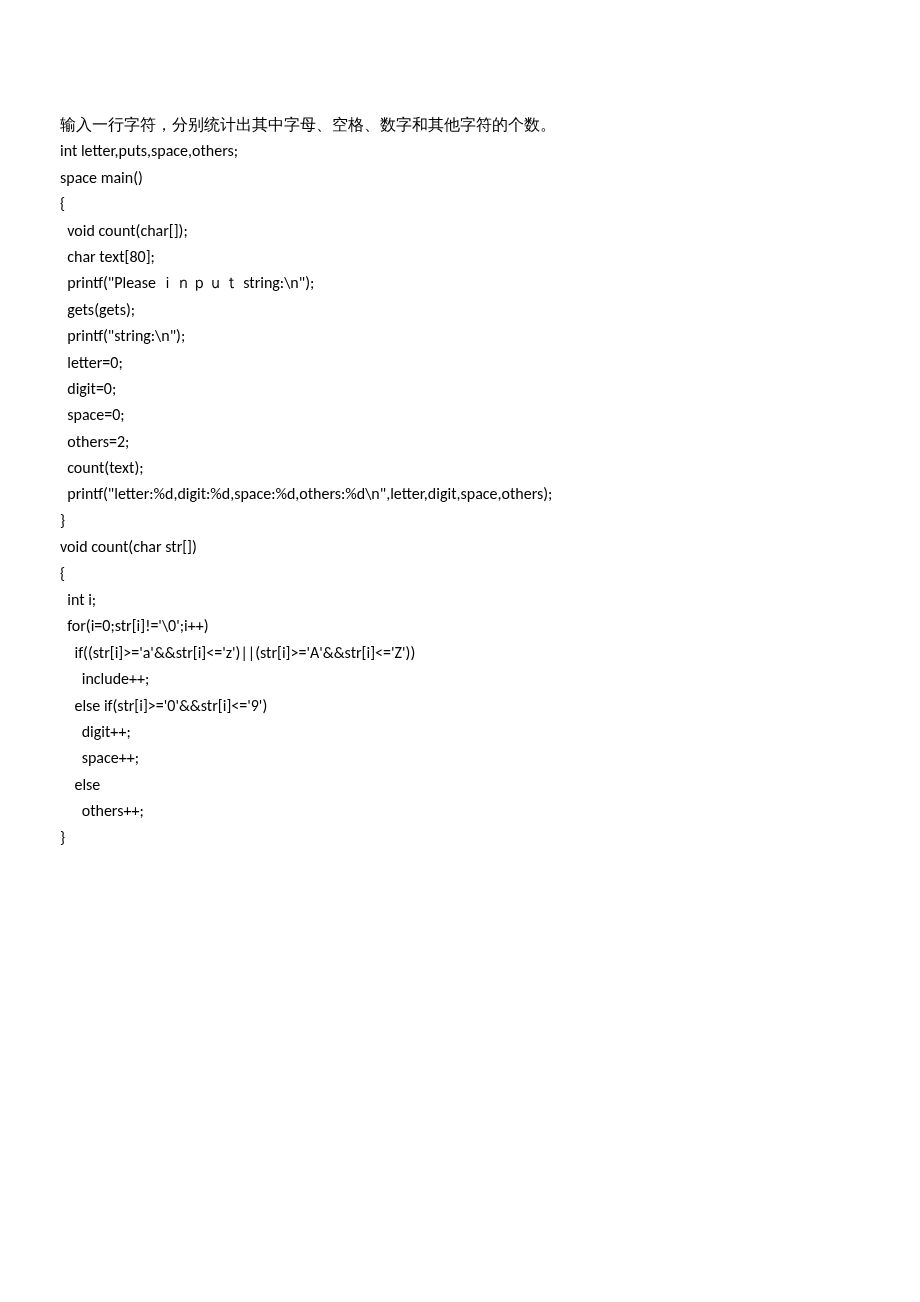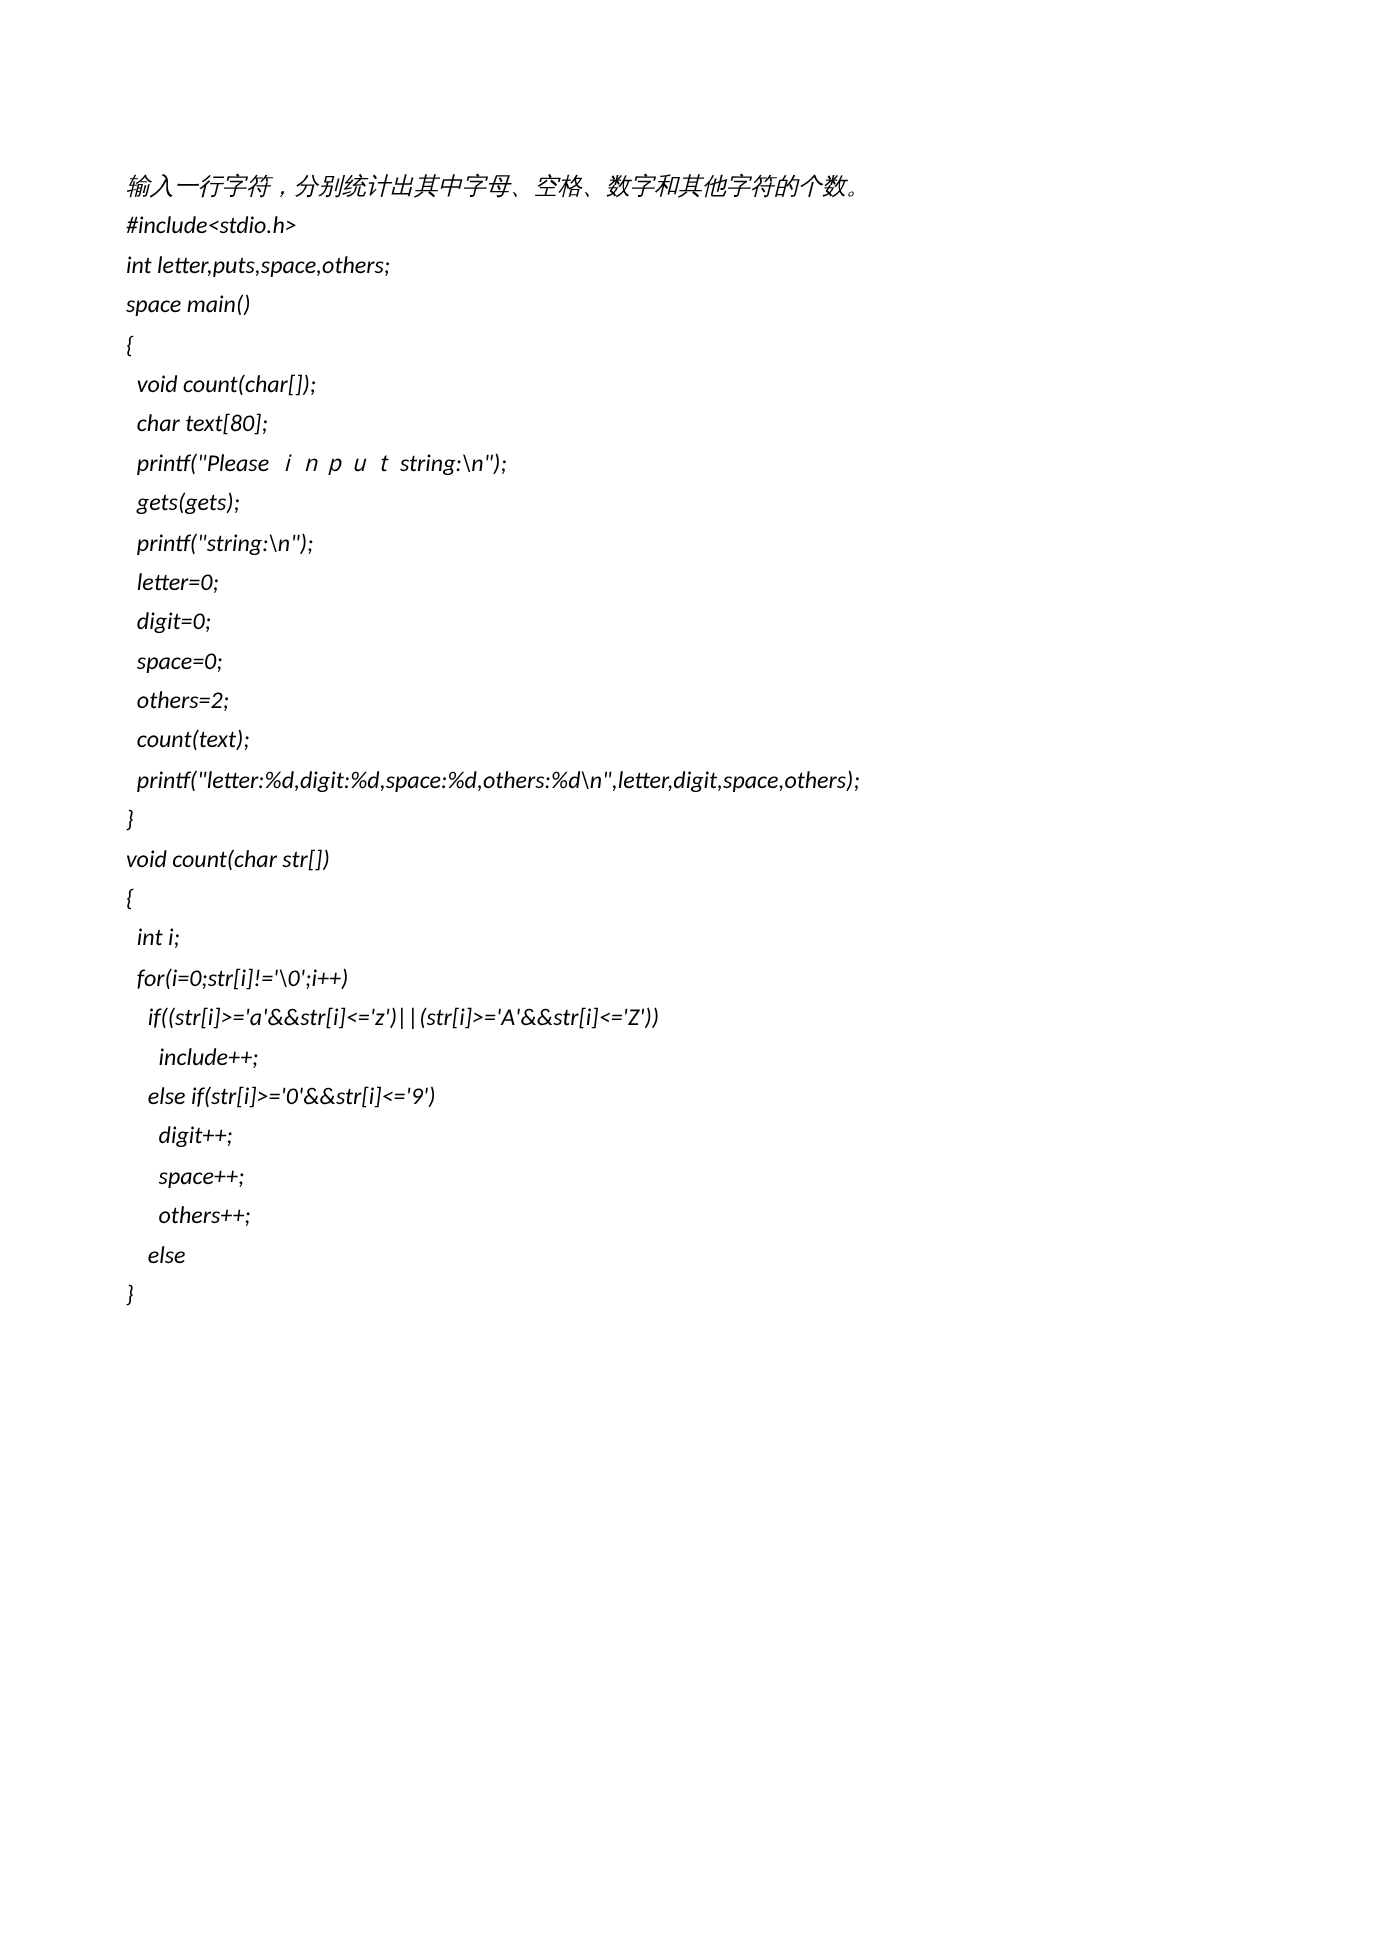--- a/index.html
+++ b/index.html
@@ -6,35 +6,33 @@
     margin: 0;
     padding: 0;
     background: #ffffff;
     width: 920px;
     font-family: "SimSun", "Times New Roman", serif;
     font-size: 16px;
     color: #000000;
     line-height: 1.65;
   }
   .page {
-    padding: 112px 140px 0 84px;
-    font-style: italic;
+    padding: 112px 140px 0 60px;
   }
   .code-line {
     white-space: pre;
     font-family: Calibri, "SimSun", serif;
   }
 </style>
 </head>
 <body>
 
 <div class="page">
   <div id="code-container">
       <div class="code-line">输入一行字符，分别统计出其中字母、空格、数字和其他字符的个数。</div>
-      <div class="code-line">#include&lt;stdio.h&gt;</div>
       <div class="code-line">int letter,puts,space,others;</div>
       <div class="code-line">space main()</div>
       <div class="code-line">{</div>
       <div class="code-line">  void count(char[]);</div>
       <div class="code-line">  char text[80];</div>
       <div class="code-line">  printf("Please ｉｎｐｕｔ string:\n");</div>
       <div class="code-line">  gets(gets);</div>
       <div class="code-line">  printf("string:\n");</div>
       <div class="code-line">  letter=0;</div>
       <div class="code-line">  digit=0;</div>
@@ -45,17 +43,17 @@
       <div class="code-line">}</div>
       <div class="code-line">void count(char str[])</div>
       <div class="code-line">{</div>
       <div class="code-line">  int i;</div>
       <div class="code-line">  for(i=0;str[i]!='\0';i++)</div>
       <div class="code-line">    if((str[i]&gt;='a'&amp;&amp;str[i]&lt;='z')||(str[i]&gt;='A'&amp;&amp;str[i]&lt;='Z'))</div>
       <div class="code-line">      include++;</div>
       <div class="code-line">    else if(str[i]&gt;='0'&amp;&amp;str[i]&lt;='9')</div>
       <div class="code-line">      digit++;</div>
       <div class="code-line">      space++;</div>
+      <div class="code-line">    else</div>
       <div class="code-line">      others++;</div>
-      <div class="code-line">    else</div>
       <div class="code-line">}</div>
     </div>
 </div>
 
 </body></html>

